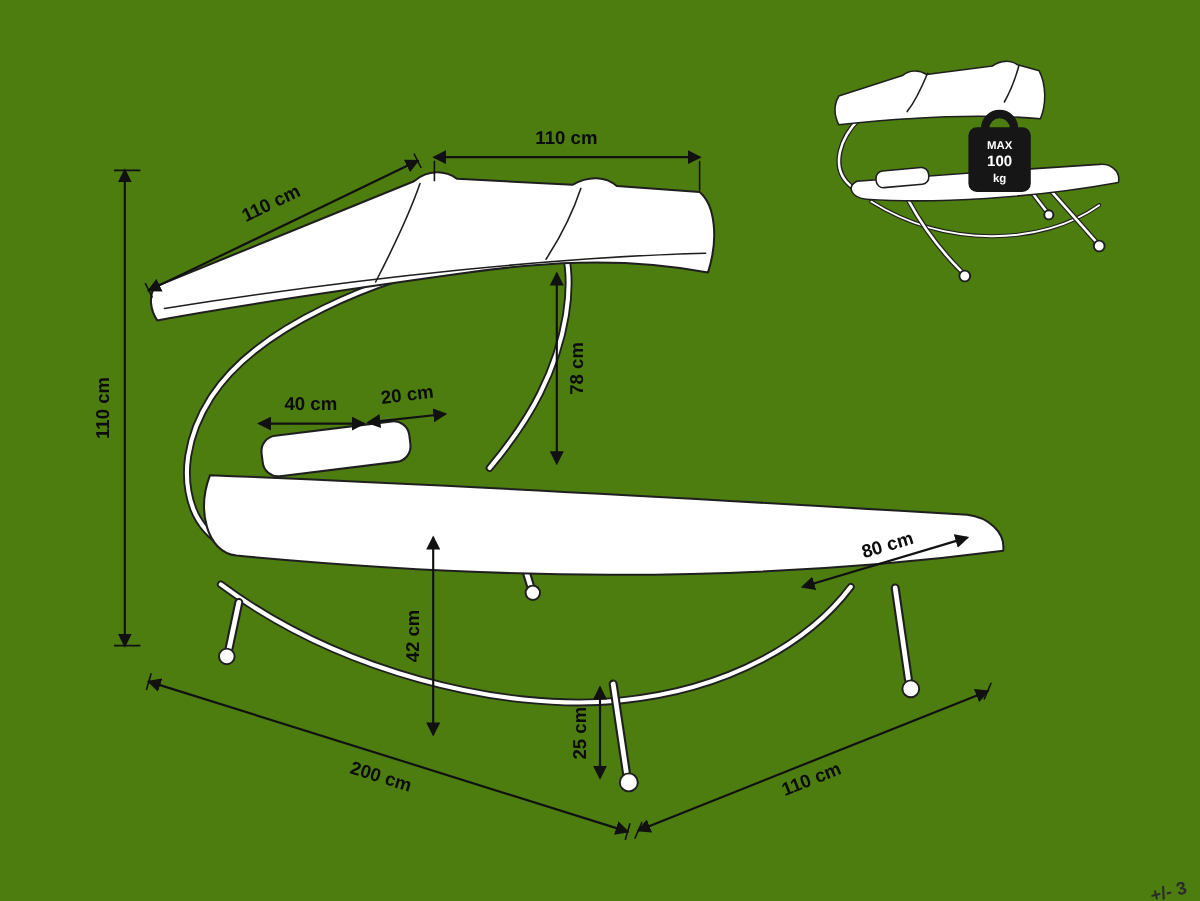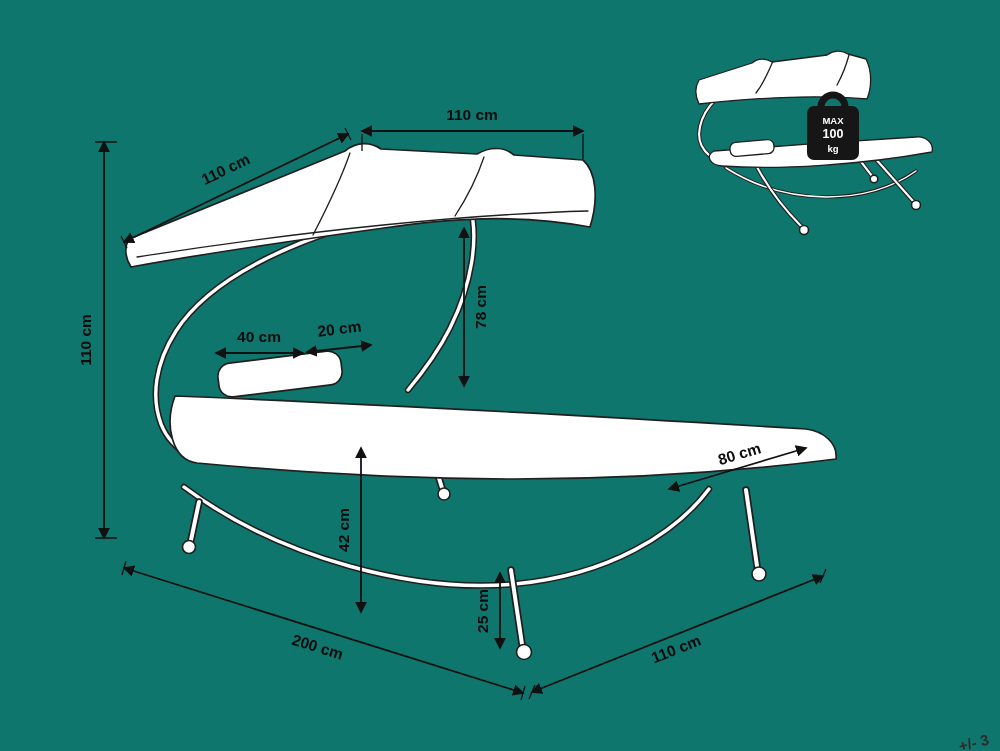--- a/index.html
+++ b/index.html
@@ -1,16 +1,16 @@
 <!DOCTYPE html>
 <html><head>
 <meta charset="utf-8">
 <style>
   html,body{margin:0;padding:0;background:#ffffff;}
-  .canvas{position:relative;width:1000px;height:751px;background:#0f766e;overflow:hidden;}
+  .canvas{position:relative;width:1000px;height:751px;background:#4d7c0f;overflow:hidden;}
   svg{display:block;}
   .draw{fill:none;stroke:#1f1f1f;stroke-width:1.7;stroke-linejoin:round;stroke-linecap:round;}
   .fillwhite{fill:#ffffff;}
   .thin{stroke-width:1.3;}
   .tube-o{fill:none;stroke:#1f1f1f;stroke-width:6.5;stroke-linecap:round;}
   .tube-i{fill:none;stroke:#ffffff;stroke-width:3.4;stroke-linecap:round;}
   .tube-o.leg{stroke-width:7.5;}
   .tube-i.leg{stroke-width:4;}
   .tube-o.small{stroke-width:4.2;}
   .tube-i.small{stroke-width:2.1;}

